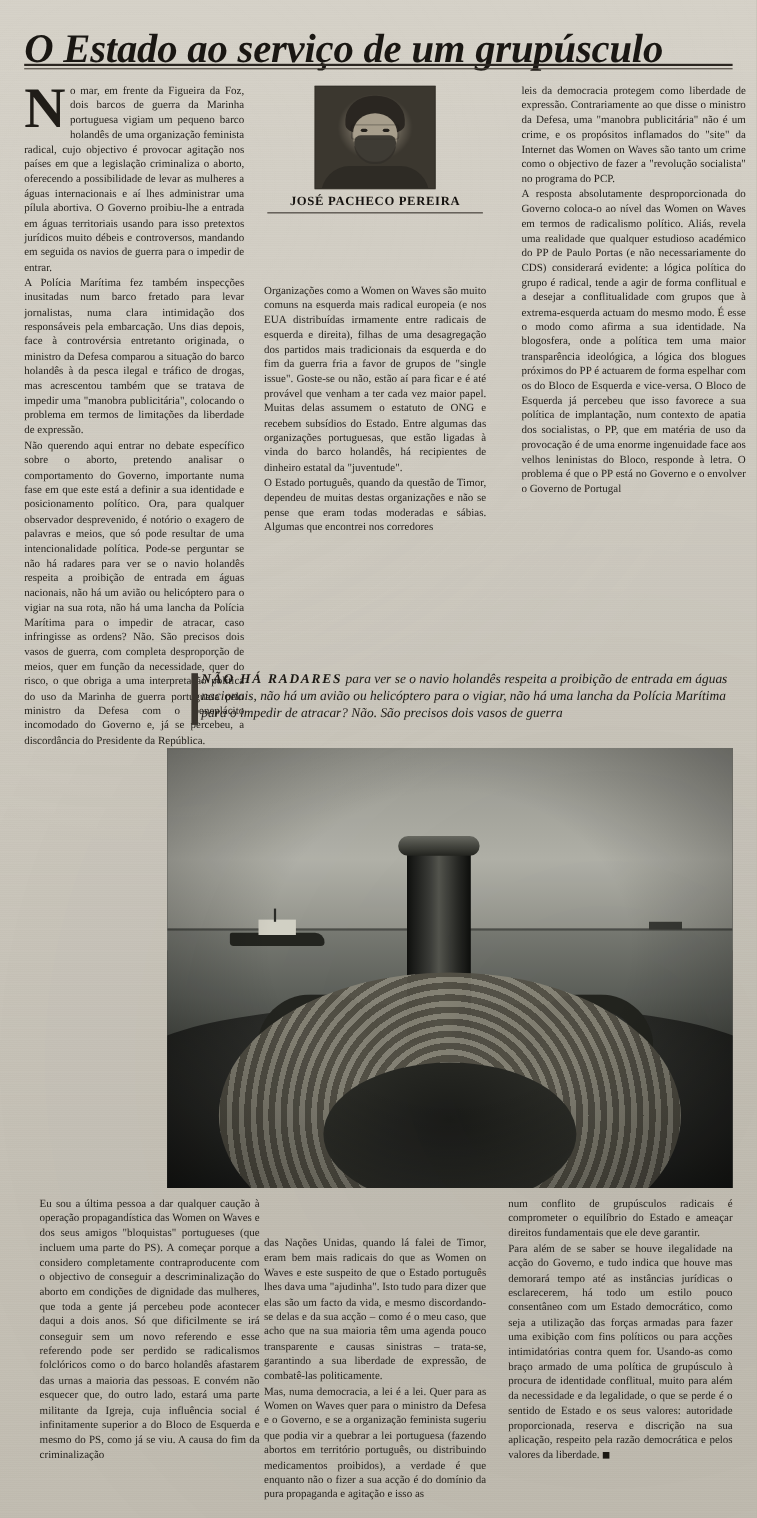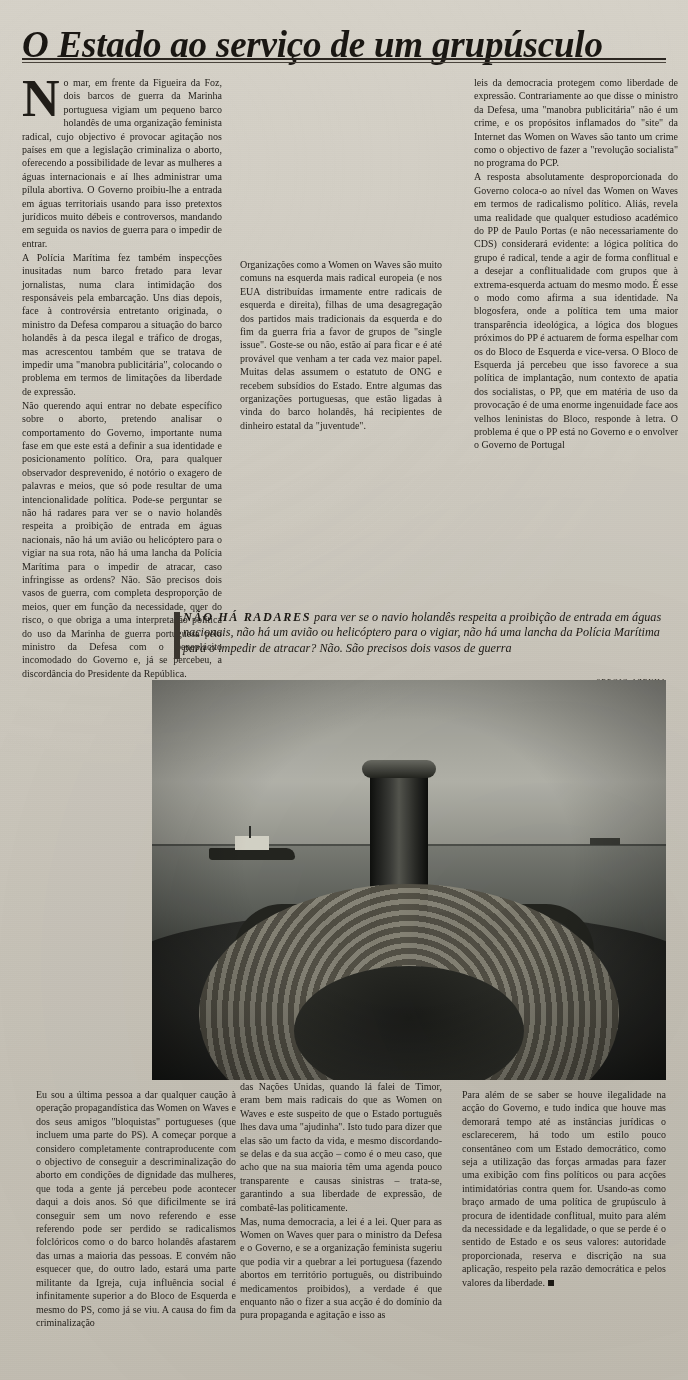--- a/index.html
+++ b/index.html
@@ -317,21 +317,21 @@
     height: 7px;
     background: #3a3b35;
   }
   .ph-vignette {
     position: absolute; inset: 0;
     background: radial-gradient(ellipse at 50% 45%, rgba(0,0,0,0) 45%, rgba(0,0,0,0.38) 100%);
   }
 
   
   #lcol1 { left: 36px;  top: 1088px; width: 200px; }
-  #lcol2 { left: 240px; top: 1080px; width: 202px; }
+  #lcol2 { left: 240px; top: 1124px; width: 202px; }
   #lcol3 { left: 462px; top: 1088px; width: 204px; }
 
   
   #col1 { height: 1000px; }
 
   .endmark {
     display: inline-block;
     width: 6px; height: 6px;
     background: #1b1813;
     margin-left: 3px;
@@ -348,23 +348,37 @@
   </div>
   <div class="headline-rule"></div>
   <div class="headline-rule2"></div>
 
   <div class="col" id="col1">
     <p class="dropcap-para">No mar, em frente da Figueira da Foz, dois barcos de guerra da Marinha portuguesa vigiam um pequeno barco holandês de uma organização feminista radical, cujo objectivo é provocar agitação nos países em que a legislação criminaliza o aborto, oferecendo a possibilidade de levar as mulheres a águas internacionais e aí lhes administrar uma pílula abortiva. O Governo proibiu-lhe a entrada em águas territoriais usando para isso pretextos jurídicos muito débeis e controversos, mandando em seguida os navios de guerra para o impedir de entrar.</p>
     <p>A Polícia Marítima fez também inspecções inusitadas num barco fretado para levar jornalistas, numa clara intimidação dos responsáveis pela embarcação. Uns dias depois, face à controvérsia entretanto originada, o ministro da Defesa comparou a situação do barco holandês à da pesca ilegal e tráfico de drogas, mas acrescentou também que se tratava de impedir uma "manobra publicitária", colocando o problema em termos de limitações da liberdade de expressão.</p>
     <p>Não querendo aqui entrar no debate específico sobre o aborto, pretendo analisar o comportamento do Governo, importante numa fase em que este está a definir a sua identidade e posicionamento político. Ora, para qualquer observador desprevenido, é notório o exagero de palavras e meios, que só pode resultar de uma intencionalidade política. Pode-se perguntar se não há radares para ver se o navio holandês respeita a proibição de entrada em águas nacionais, não há um avião ou helicóptero para o vigiar na sua rota, não há uma lancha da Polícia Marítima para o impedir de atracar, caso infringisse as ordens? Não. São precisos dois vasos de guerra, com completa desproporção de meios, quer em função da necessidade, quer do risco, o que obriga a uma interpretação política do uso da Marinha de guerra portuguesa pelo ministro da Defesa com o beneplácito incomodado do Governo e, já se percebeu, a discordância do Presidente da República.</p>
   </div>
 
+  <div class="author-block">
+    <div class="author-photo">
+      <div class="hair"></div>
+      <div class="face"></div>
+      <div class="glass"></div>
+      <div class="eye-l"></div>
+      <div class="eye-r"></div>
+      <div class="beard"></div>
+      <div class="shoulders"></div>
+    </div>
+    <div class="author-name">JOSÉ PACHECO PEREIRA</div>
+    <div class="author-rule"></div>
+  </div>
 
   <div class="col" id="col2" style="top:258px; height:330px;">
     <p>Organizações como a Women on Waves são muito comuns na esquerda mais radical europeia (e nos EUA distribuídas irmamente entre radicais de esquerda e direita), filhas de uma desagregação dos partidos mais tradicionais da esquerda e do fim da guerra fria a favor de grupos de "single issue". Goste-se ou não, estão aí para ficar e é até provável que venham a ter cada vez maior papel. Muitas delas assumem o estatuto de ONG e recebem subsídios do Estado. Entre algumas das organizações portuguesas, que estão ligadas à vinda do barco holandês, há recipientes de dinheiro estatal da "juventude".</p>
+    <p>O Estado português, quando da questão de Timor, dependeu de muitas destas organizações e não se pense que eram todas moderadas e sábias. Algumas que encontrei nos corredores</p>
   </div>
 
   <div class="col" id="col3" style="height:515px;">
     <p>leis da democracia protegem como liberdade de expressão. Contrariamente ao que disse o ministro da Defesa, uma "manobra publicitária" não é um crime, e os propósitos inflamados do "site" da Internet das Women on Waves são tanto um crime como o objectivo de fazer a "revolução socialista" no programa do PCP.</p>
     <p>A resposta absolutamente desproporcionada do Governo coloca-o ao nível das Women on Waves em termos de radicalismo político. Aliás, revela uma realidade que qualquer estudioso académico do PP de Paulo Portas (e não necessariamente do CDS) considerará evidente: a lógica política do grupo é radical, tende a agir de forma conflitual e a desejar a conflitualidade com grupos que à extrema-esquerda actuam do mesmo modo. É esse o modo como afirma a sua identidade. Na blogosfera, onde a política tem uma maior transparência ideológica, a lógica dos blogues próximos do PP é actuarem de forma espelhar com os do Bloco de Esquerda e vice-versa. O Bloco de Esquerda já percebeu que isso favorece a sua política de implantação, num contexto de apatia dos socialistas, o PP, que em matéria de uso da provocação é de uma enorme ingenuidade face aos velhos leninistas do Bloco, responde à letra. O problema é que o PP está no Governo e o envolver o Governo de Portugal</p>
   </div>
 
   <div class="caption-block">
     <div class="caption-bar"></div>
     <div class="caption-text"><span class="caption-lead">NÃO HÁ RADARES</span><span> para ver se o navio holandês respeita a proibição de entrada em águas nacionais, não há um avião ou helicóptero para o vigiar, não há uma lancha da Polícia Marítima para o impedir de atracar? Não. São precisos dois vasos de guerra</span></div>
@@ -392,17 +406,18 @@
   </div>
 
   <div class="col" id="lcol1">
     <p>Eu sou a última pessoa a dar qualquer caução à operação propagandística das Women on Waves e dos seus amigos "bloquistas" portugueses (que incluem uma parte do PS). A começar porque a considero completamente contraproducente com o objectivo de conseguir a descriminalização do aborto em condições de dignidade das mulheres, que toda a gente já percebeu pode acontecer daqui a dois anos. Só que dificilmente se irá conseguir sem um novo referendo e esse referendo pode ser perdido se radicalismos folclóricos como o do barco holandês afastarem das urnas a maioria das pessoas. E convém não esquecer que, do outro lado, estará uma parte militante da Igreja, cuja influência social é infinitamente superior a do Bloco de Esquerda e mesmo do PS, como já se viu. A causa do fim da criminalização</p>
   </div>
   <div class="col" id="lcol2">
     <p>das Nações Unidas, quando lá falei de Timor, eram bem mais radicais do que as Women on Waves e este suspeito de que o Estado português lhes dava uma "ajudinha". Isto tudo para dizer que elas são um facto da vida, e mesmo discordando-se delas e da sua acção – como é o meu caso, que acho que na sua maioria têm uma agenda pouco transparente e causas sinistras – trata-se, garantindo a sua liberdade de expressão, de combatê-las politicamente.</p>
     <p>Mas, numa democracia, a lei é a lei. Quer para as Women on Waves quer para o ministro da Defesa e o Governo, e se a organização feminista sugeriu que podia vir a quebrar a lei portuguesa (fazendo abortos em território português, ou distribuindo medicamentos proibidos), a verdade é que enquanto não o fizer a sua acção é do domínio da pura propaganda e agitação e isso as</p>
   </div>
   <div class="col" id="lcol3">
+    <p>num conflito de grupúsculos radicais é comprometer o equilíbrio do Estado e ameaçar direitos fundamentais que ele deve garantir.</p>
     <p><span>Para além de se saber se houve ilegalidade na acção do Governo, e tudo indica que houve mas demorará tempo até as instâncias jurídicas o esclarecerem, há todo um estilo pouco consentâneo com um Estado democrático, como seja a utilização das forças armadas para fazer uma exibição com fins políticos ou para acções intimidatórias contra quem for. Usando-as como braço armado de uma política de grupúsculo à procura de identidade conflitual, muito para além da necessidade e da legalidade, o que se perde é o sentido de Estado e os seus valores: autoridade proporcionada, reserva e discrição na sua aplicação, respeito pela razão democrática e pelos valores da liberdade.</span><span class="endmark"></span></p>
   </div>
 
   <div class="paper-grain"></div>
 </div>
 
 </body></html>

